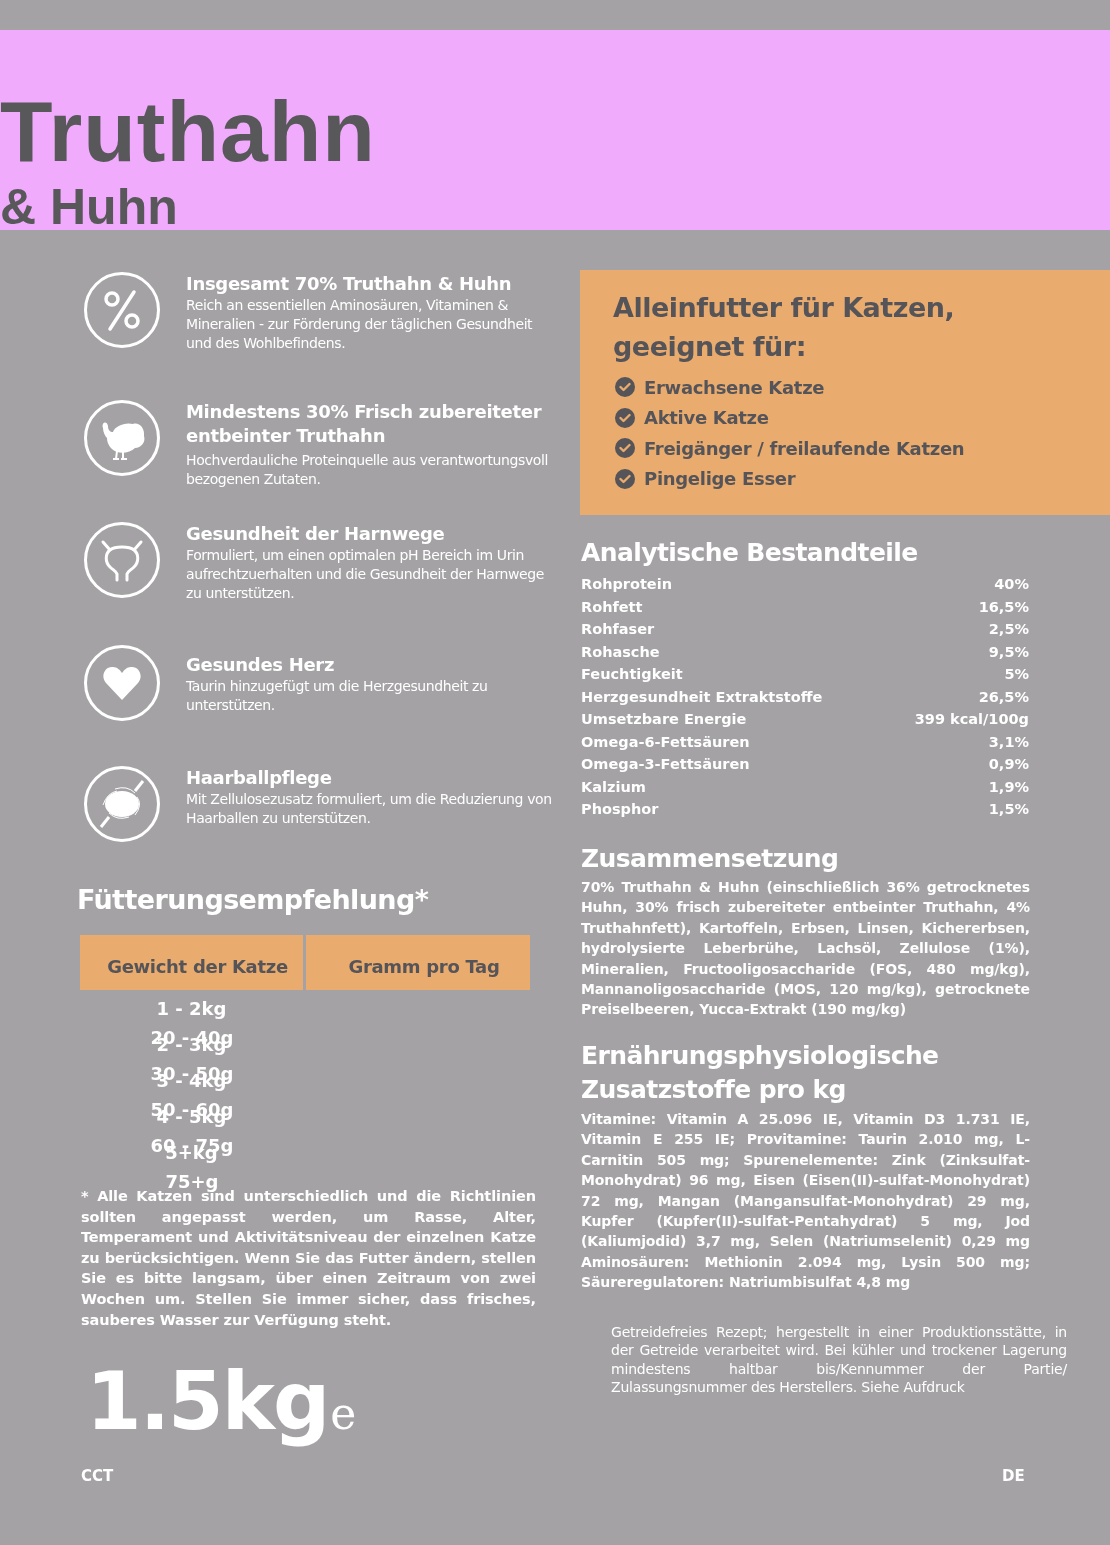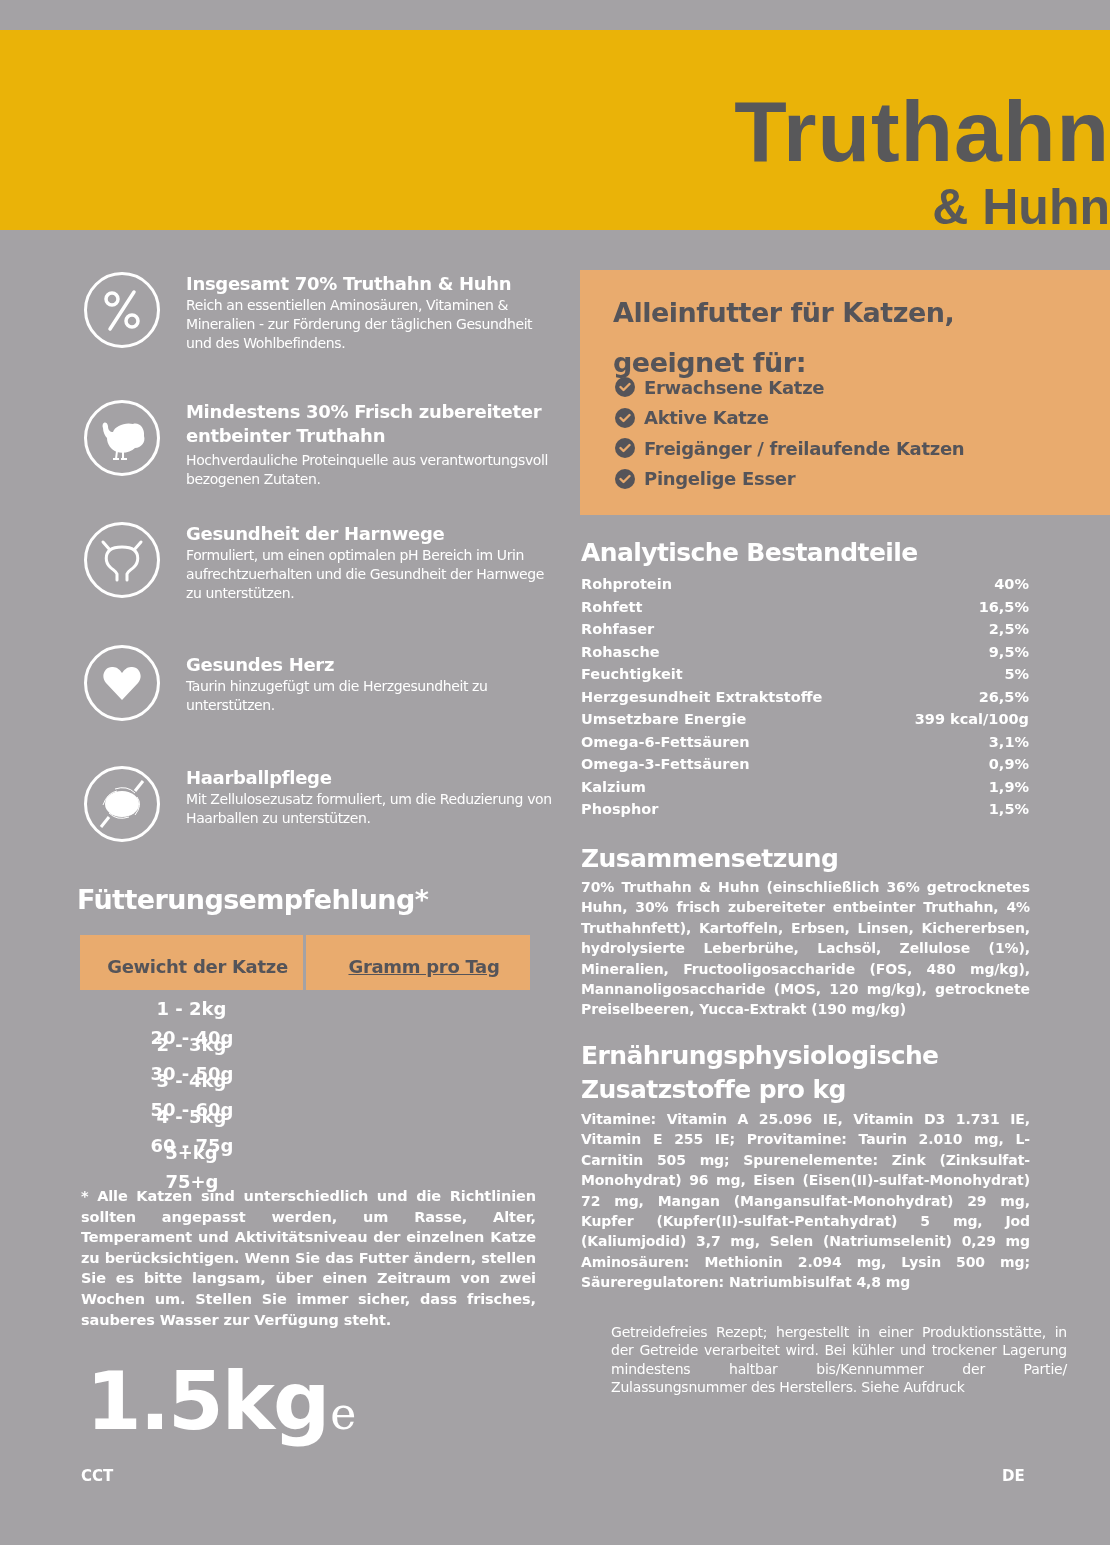--- a/index.html
+++ b/index.html
@@ -6,22 +6,22 @@
   html, body { width: 1110px; height: 1545px; }
   body {
     background: #a4a2a5;
     font-family: "DejaVu Sans", "Liberation Sans", sans-serif;
     color: #ffffff;
     position: relative;
     overflow: hidden;
   }
   .header-band {
     position: absolute; left: 0; top: 30px; width: 1110px; height: 200px;
-    background: #eab308;
-    text-align: right;
+    background: #f0abfc;
+    text-align: left;
   }
   .title-main {
     position: absolute; left: 0; right: 0; top: 58px;
     font-family: "Liberation Sans", sans-serif;
     font-weight: bold; font-size: 86px; line-height: 1; color: #58585a;
     letter-spacing: 1px;
   }
   .title-sub {
     position: absolute; left: 0; right: 0; top: 152px;
     font-family: "Liberation Sans", sans-serif;
@@ -46,21 +46,21 @@
   }
 
   
   .suit-box {
     position: absolute; left: 580px; top: 270px; width: 530px; height: 245px;
     background: #e9ab6e;
   }
   .suit-title {
     position: absolute; left: 33px; top: 18px; width: 440px;
     font-family: "DejaVu Sans", sans-serif; font-weight: bold;
-    font-size: 27px; line-height: 50px; color: #555459; letter-spacing: -0.5px;
+    font-size: 27px; line-height: 39px; color: #555459; letter-spacing: -0.5px;
   }
   .suit-list { position: absolute; left: 35px; top: 102px; list-style: none; }
   .suit-list li {
     display: flex; align-items: center; height: 30.5px;
     font-family: "DejaVu Sans", sans-serif; font-weight: bold;
     font-size: 18px; color: #555459; letter-spacing: -0.3px;
   }
   .check {
     width: 20px; height: 20px; border-radius: 50%; background: #555459;
     margin-right: 9px; display: inline-flex; align-items: center; justify-content: center;
@@ -103,21 +103,21 @@
   .feed-table { position: absolute; left: 80px; top: 935px; width: 450px; }
   .feed-head { display: flex; height: 55px; }
   .feed-head div {
     background: #e9ab6e; color: #555459;
     font-family: "DejaVu Sans", sans-serif; font-weight: bold; font-size: 18px;
     display: flex; align-items: center; justify-content: center; padding-top: 8px;
     letter-spacing: -0.3px;
     padding-left: 12px;
   }
   .feed-head .c1 { width: 223px; margin-right: 3px; }
-  .feed-head .c2 { width: 224px; text-decoration: underline; }
+  .feed-head .c2 { width: 224px; }
   .feed-row { display: flex; height: 36px; flex-direction: column; }
   .feed-row div {
     font-family: "DejaVu Sans", sans-serif; font-weight: bold; font-size: 18px;
     display: flex; align-items: center; justify-content: center; color: #ffffff;
     padding-top: 8px;
   }
   .feed-row .c1 { width: 223px; margin-right: 3px; }
   .feed-row .c2 { width: 224px; }
   .feed-note {
     position: absolute; left: 81px; top: 1186px; width: 455px;

